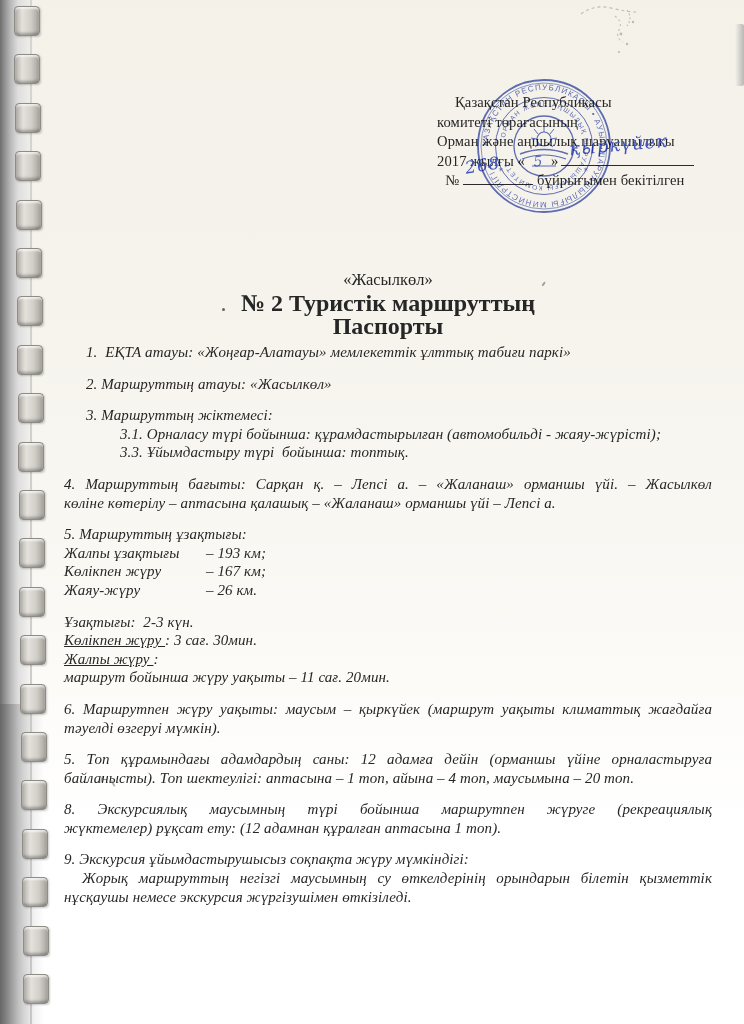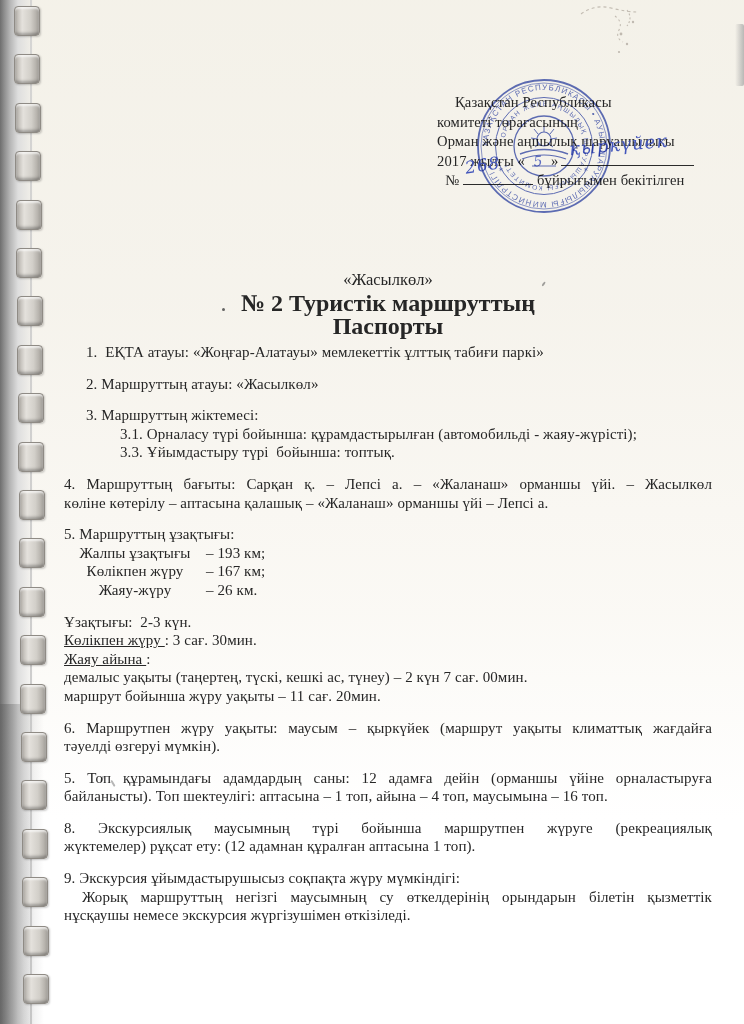--- a/index.html
+++ b/index.html
@@ -64,29 +64,29 @@
   .hand-no{position:absolute;left:2px;top:-15px;font-size:17px;letter-spacing:1px;transform:rotate(-9deg);}
   
   .stamp{position:absolute;left:474px;top:76px;z-index:5;mix-blend-mode:multiply;opacity:.82;pointer-events:none;}
   
   .title-block{position:absolute;left:64px;top:268px;width:648px;text-align:center;z-index:2;line-height:23.5px;}
   .title-sub{font-size:16.5px;font-family:Liberation Serif, serif;}
   .title-main{font-size:24px;font-weight:bold;}
   
   .body-block{
     position:absolute;left:64px;top:343px;width:648px;z-index:2;
-    font-size:15px;line-height:18.6px;letter-spacing:.1px;
+    font-size:15px;line-height:18.6px;letter-spacing:.1px;font-style:italic;
   }
   .para{margin:0 0 13px 0;}
   .line{white-space:pre-wrap;}
   .jline{text-align:justify;text-align-last:justify;}
   .ind20{padding-left:22px;}
   .ind56{padding-left:56px;}
   .ti18{text-indent:18px;}
-  .lbl{display:inline-block;width:142px;text-align:center;}
+  .lbl{display:inline-block;width:142px;}
   .ul{text-decoration:underline;}
 </style>
 </head>
 <body>
 
 <div class="page">
   <div class="paper-tint"></div>
 
   <div class="left-edge"></div>
   <div class="left-edge-bottom"></div>
@@ -203,33 +203,32 @@
     <div class="para">
       <div class="line">5. Маршруттың ұзақтығы:</div>
       <div><span class="lbl">Жалпы ұзақтығы</span><span>– 193 км;</span></div>
       <div><span class="lbl">Көлікпен жүру</span><span>– 167 км;</span></div>
       <div><span class="lbl">Жаяу-жүру</span><span>– 26 км.</span></div>
     </div>
 
     <div class="para">
       <div class="line">Ұзақтығы:  2-3 күн.</div>
       <div><span class="ul line">Көлікпен жүру </span><span>: 3 сағ. 30мин.</span></div>
-      <div><span class="ul line">Жаяу айына </span><span>:</span></div>
-      <div class="line">демалыс уақыты (таңертең, түскі, кешкі ас, түнеу) – 2 күн 7 сағ. 00мин.</div>
+      <div><span class="ul line">Жалпы жүру </span><span>:</span></div>
       <div class="line">маршрут бойынша жүру уақыты – 11 сағ. 20мин.</div>
     </div>
 
     <div class="para">
       <div class="jline">6. Маршрутпен жүру уақыты: маусым – қыркүйек (маршрут уақыты климаттық жағдайға</div>
       <div>тәуелді өзгеруі мүмкін).</div>
     </div>
 
     <div class="para">
       <div class="jline">5. Топ құрамындағы адамдардың саны: 12 адамға дейін (орманшы үйіне орналастыруға</div>
-      <div>байланысты). Топ шектеулігі: аптасына – 1 топ, айына – 4 топ, маусымына – 16 топ.</div>
+      <div>байланысты). Топ шектеулігі: аптасына – 1 топ, айына – 4 топ, маусымына – 20 топ.</div>
     </div>
 
     <div class="para">
       <div class="jline">8. Экскурсиялық маусымның түрі бойынша маршрутпен жүруге (рекреациялық</div>
       <div>жүктемелер) рұқсат ету: (12 адамнан құралған аптасына 1 топ).</div>
     </div>
 
     <div class="para">
       <div class="line">9. Экскурсия ұйымдастырушысыз соқпақта жүру мүмкіндігі:</div>
       <div class="jline ti18">Жорық маршруттың негізгі маусымның су өткелдерінің орындарын білетін қызметтік</div>

